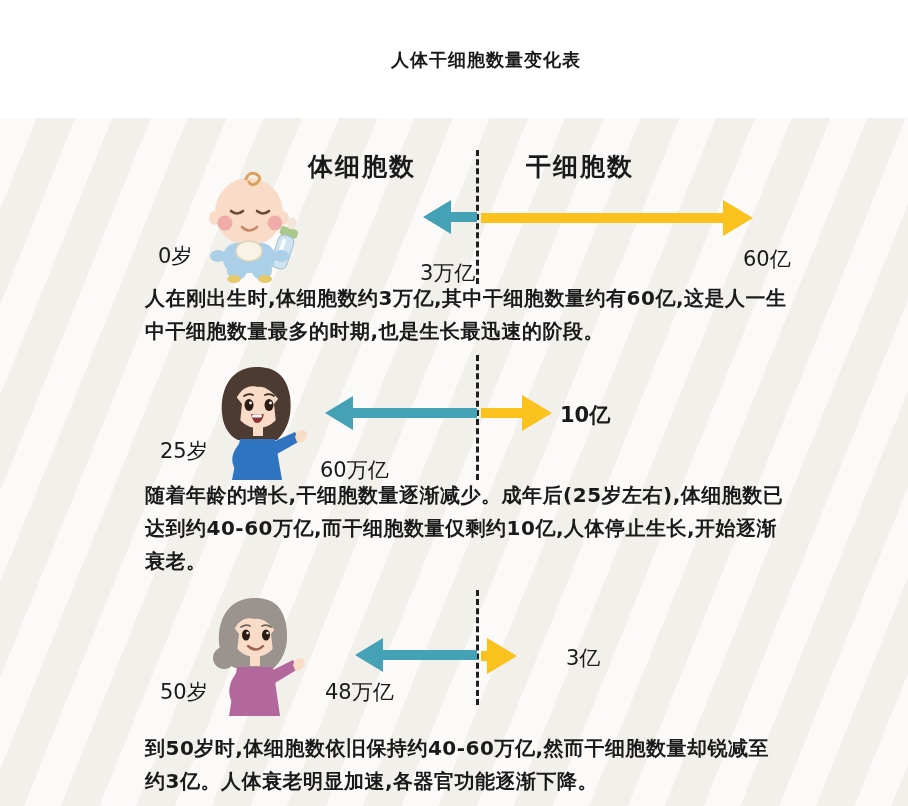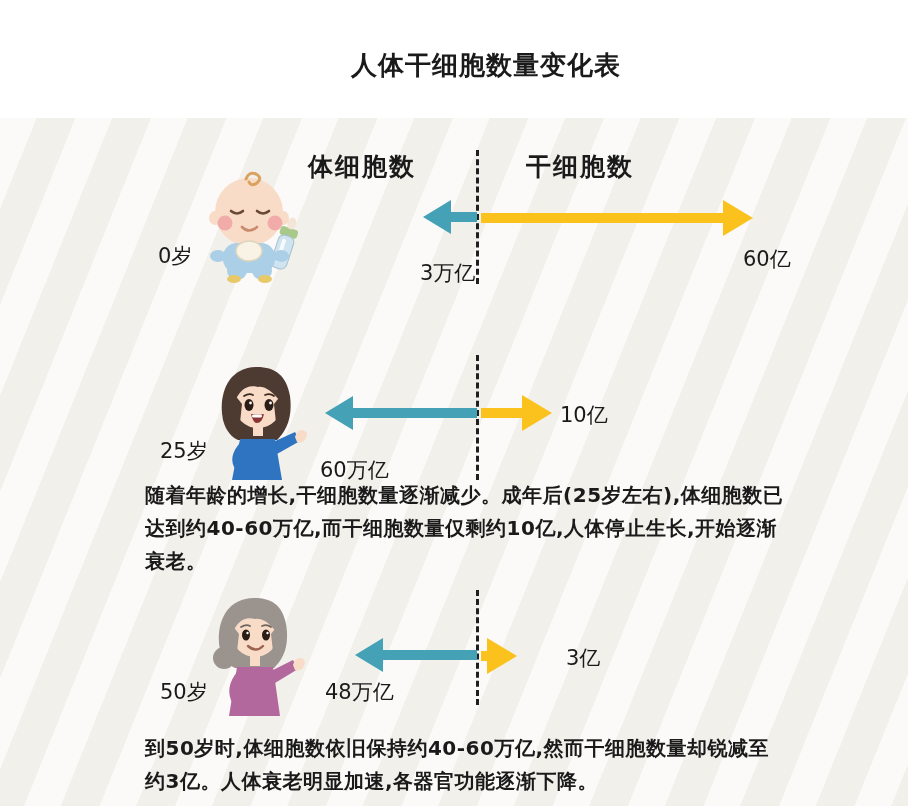--- a/index.html
+++ b/index.html
@@ -3,21 +3,21 @@
 <meta charset="utf-8">
 <style>
   html,body{margin:0;padding:0;background:#fff;}
   .stage{
     position:relative;width:908px;height:806px;overflow:hidden;
     font-family:"DejaVu Sans","Liberation Sans",sans-serif;
     color:#1a1a1a;background:#ffffff;
   }
   .page-title{
     position:absolute;top:48px;left:64px;right:0;
-    text-align:center;font-size:26px;font-weight:700;letter-spacing:1px;
+    text-align:center;font-size:18px;font-weight:700;letter-spacing:1px;
   }
   .panel{
     position:absolute;left:0;top:118px;width:908px;height:688px;
     background:
       repeating-linear-gradient(112deg,
         rgba(255,255,255,0.55) 0 34px,
         rgba(234,231,224,0.35) 34px 70px),
       #f6f5f1;
   }
   .col-header{
@@ -106,20 +106,21 @@
       <span class="shaft"></span>
   </div>
   <div class="value-label" style="left:420px;top:243px;margin-top:16px;">3万亿</div>
 
   <div class="arrow stem" style="left:481px;top:200px;width:272px;height:36px;">
     <span class="shaft"></span>
       <span class="head-right"></span>
   </div>
   <div class="value-label" style="left:702px;top:245px;margin-left:41px;">60亿</div>
 
+  <div class="desc p1">人在刚出生时,体细胞数约3万亿,其中干细胞数量约有60亿,这是人一生中干细胞数量最多的时期,也是生长最迅速的阶段。</div>
 
   <div class="age-label" style="left:160px;top:402px;">25岁</div>
 
   <svg class="figure" style="left:203px;top:362px;" width="108" height="118" viewBox="0 0 108 118">
     <path d="M54,5 C24,5 15,34 20,58 C23,70 30,76 35,78 L74,78 C82,70 90,58 87,34 C83,13 72,5 54,5 Z" fill="#4d3a31"></path>
     <circle cx="55" cy="42" r="24" fill="#f9dcc8"></circle>
     <path d="M31,42 C29,20 44,11 57,13 C71,15 80,26 78,40 C68,28 61,24 55,25 C44,22 36,28 31,42 Z" fill="#4d3a31"></path>
     <path d="M31,32 C26,48 28,62 36,70 L39,42 Z" fill="#4d3a31"></path>
     <path d="M79,32 C84,48 82,62 74,70 L71,42 Z" fill="#4d3a31"></path>
     <ellipse cx="46" cy="43" rx="4.5" ry="6" fill="#2b1d16"></ellipse>
@@ -140,21 +141,21 @@
   <div class="arrow somatic" style="left:325px;top:396px;width:152px;height:34px;">
     <span class="head-left"></span>
       <span class="shaft"></span>
   </div>
   <div class="value-label" style="left:320px;top:456px;">60万亿</div>
 
   <div class="arrow stem" style="left:481px;top:395px;width:71px;height:36px;">
     <span class="shaft"></span>
       <span class="head-right"></span>
   </div>
-  <div class="value-label" style="left:560px;top:401px;">10亿</div>
+  <div class="value-label" style="left:560px;top:401px;font-weight:bold;">10亿</div>
 
   <div class="desc p2">随着年龄的增长,干细胞数量逐渐减少。成年后(25岁左右),体细胞数已达到约40-60万亿,而干细胞数量仅剩约10亿,人体停止生长,开始逐渐衰老。</div>
 
   <div class="age-label" style="left:160px;top:643px;">50岁</div>
 
   <svg class="figure" style="left:198px;top:592px;" width="112" height="124" viewBox="0 0 112 124">
     <circle cx="26" cy="66" r="11" fill="#9a938e"></circle>
     <path d="M56,6 C27,6 17,34 22,58 C25,68 32,74 37,76 L76,76 C84,68 92,56 88,32 C84,13 74,6 56,6 Z" fill="#9a938e"></path>
     <circle cx="57" cy="42" r="23" fill="#f9dcc8"></circle>
     <path d="M34,42 C32,21 46,13 58,14 C72,16 81,27 79,41 C70,29 63,26 57,27 C47,24 39,29 34,42 Z" fill="#9a938e"></path>

